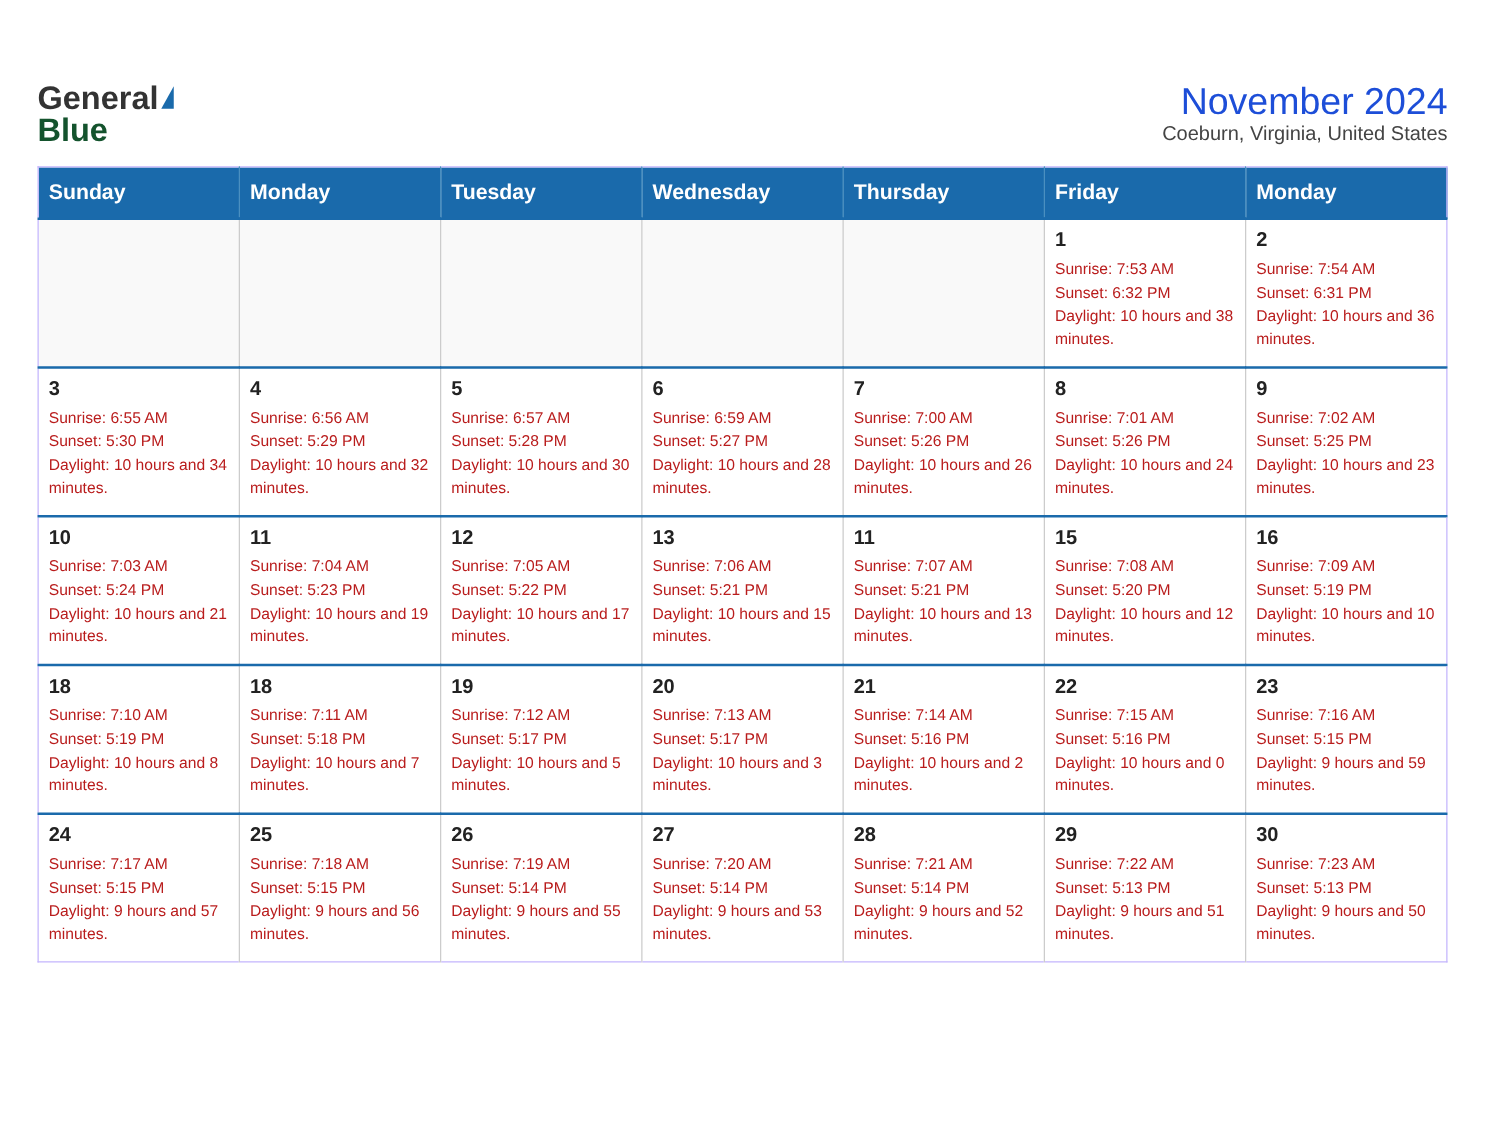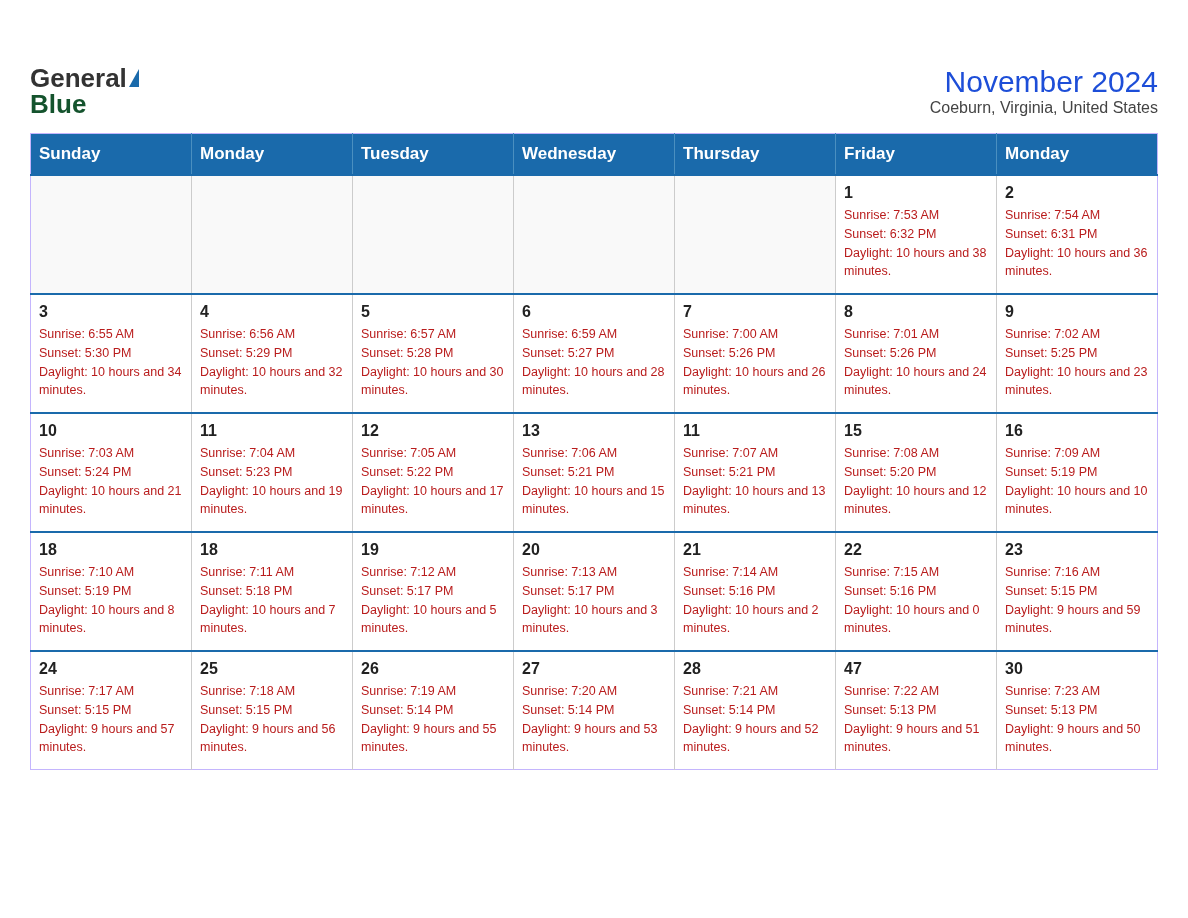--- a/index.html
+++ b/index.html
@@ -257,21 +257,21 @@
         </td>
         <td>
           <span class="day-number">27</span>
           <div class="day-info">Sunrise: 7:20 AM<br>Sunset: 5:14 PM<br>Daylight: 9 hours and 53 minutes.</div>
         </td>
         <td>
           <span class="day-number">28</span>
           <div class="day-info">Sunrise: 7:21 AM<br>Sunset: 5:14 PM<br>Daylight: 9 hours and 52 minutes.</div>
         </td>
         <td>
-          <span class="day-number">47</span>
+          <span class="day-number">29</span>
           <div class="day-info">Sunrise: 7:22 AM<br>Sunset: 5:13 PM<br>Daylight: 9 hours and 51 minutes.</div>
         </td>
         <td>
           <span class="day-number">30</span>
           <div class="day-info">Sunrise: 7:23 AM<br>Sunset: 5:13 PM<br>Daylight: 9 hours and 50 minutes.</div>
         </td>
       </tr>
     </tbody>
 </table>
 

